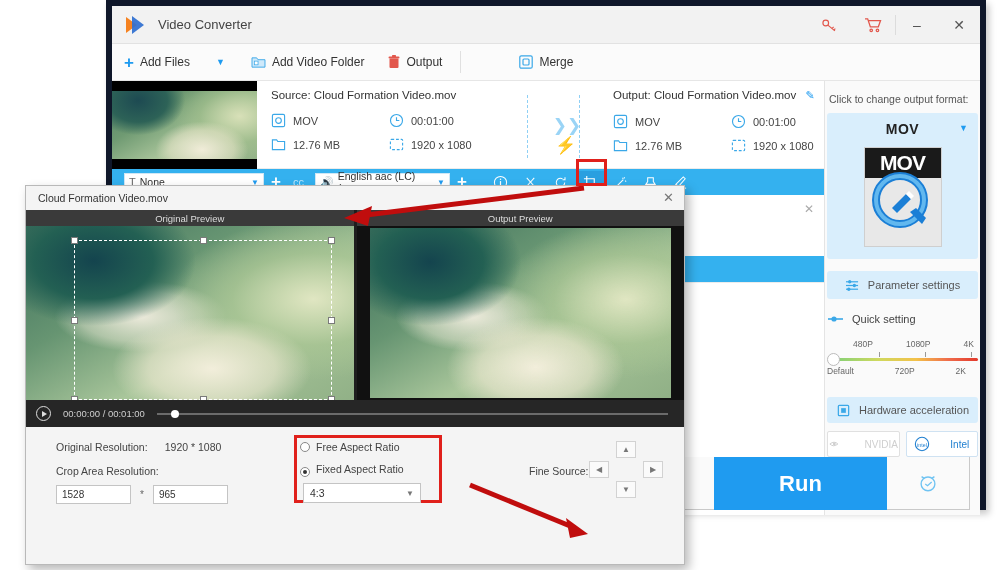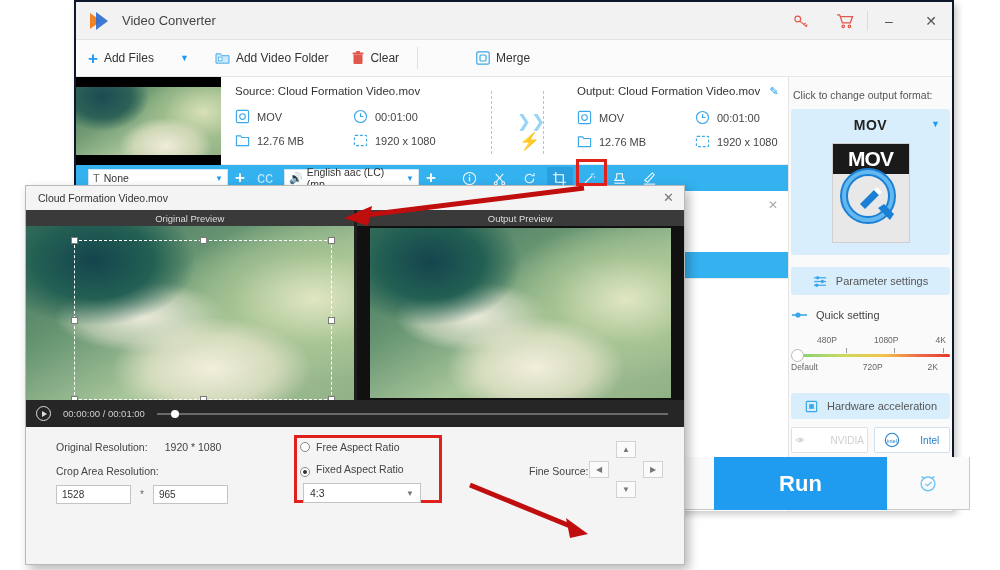--- a/index.html
+++ b/index.html
@@ -6,23 +6,23 @@
   html,body { width:1000px; height:570px; overflow:hidden; }
   body {
     font-family: "Liberation Sans", sans-serif;
     font-size: 11px;
     color: #333;
     background: #ffffff;
     position: relative;
   }
   
   #app-window {
-    position:absolute; left:74px; top:0px; width:880px; height:510px;
+    position:absolute; left:106px; top:0px; width:880px; height:510px;
     background:#0ea5e9;
-    border:2px solid #0f172a;
+    border:6px solid #0f172a;
     box-shadow: 3px 4px 7px rgba(0,0,0,0.22);
   }
   
   #titlebar {
     height:38px; background:#f2f2f2; display:flex; align-items:center;
     border-bottom:1px solid #e2e2e2; position:relative;
   }
   #app-logo { width:20px; height:18px; margin-left:14px; position:relative; }
   #app-logo .tri1 {
     position:absolute; left:0; top:1px; width:0;height:0;
@@ -79,21 +79,21 @@
   .toolstrip {
     height:26px; background:#34b1ef; display:flex; align-items:center; padding-left:6px; gap:0px;
     position:relative;
   }
   .sel-box {
     height:19px; background:#fff; border:1px solid #cfe7f5; display:flex; align-items:center;
     padding:0 4px; font-size:10.5px; color:#333; gap:4px; margin-left:6px;
   }
   .sel-caret{ color:#1f9bf0; font-size:8px; margin-left:auto; padding-left:6px;}
   .ts-plus { color:#fff; font-size:17px; font-weight:bold; padding:0 7px; cursor:pointer;}
-  .cc { color:#bfe6fa; font-size:16px; padding:0 5px; }
+  .cc { color:#bfe6fa; font-size:11px; padding:0 5px; }
   .ts-icons { display:flex; align-items:center; gap:4px; margin-left:14px;}
   .ts-ico { width:26px; height:22px; display:flex; align-items:center; justify-content:center; cursor:pointer;}
   
   .filecard2 { border-bottom:1px solid #ececec; height:88px; position:relative;}
   .f2-name { position:absolute; left:12px; top:10px; font-size:11.5px;}
   .f2-a { position:absolute; left:12px; top:36px; font-size:11px;}
   .f2-b { position:absolute; left:12px; top:58px; font-size:11px;}
   .f2-x { position:absolute; right:10px; top:7px; color:#aaa; font-size:12px; cursor:pointer;}
   .toolstrip2 { position:absolute; left:0; bottom:0; height:26px; width:100%; background:#34b1ef;}
   
@@ -222,21 +222,21 @@
         <rect x="3.5" y="5.5" width="4" height="4" fill="#fff" stroke="#3aa8e8" stroke-width=".8"></rect>
       </svg>
       <span>Add Video Folder</span>
     </div>
     <div class="tbtn">
       <svg width="12" height="14" viewBox="0 0 12 14">
         <rect x="1.5" y="3.5" width="9" height="9.5" rx="1" fill="#e2574c"></rect>
         <rect x="0.5" y="1.5" width="11" height="2" rx="1" fill="#e2574c"></rect>
         <rect x="4" y="0" width="4" height="2" rx=".6" fill="#e2574c"></rect>
       </svg>
-      <span>Clear</span>
+      <span>Output</span>
     </div>
     <div class="vsep"></div>
     <div class="tbtn" style="margin-left:40px">
       <svg width="14" height="14" viewBox="0 0 14 14">
         <rect x="0.8" y="0.8" width="12.4" height="12.4" rx="1.5" fill="none" stroke="#3aa8e8" stroke-width="1.2"></rect>
         <rect x="4" y="4" width="6" height="6" rx="1" fill="none" stroke="#3aa8e8" stroke-width="1.2"></rect>
       </svg>
       <span>Merge</span>
     </div>
   </div>

